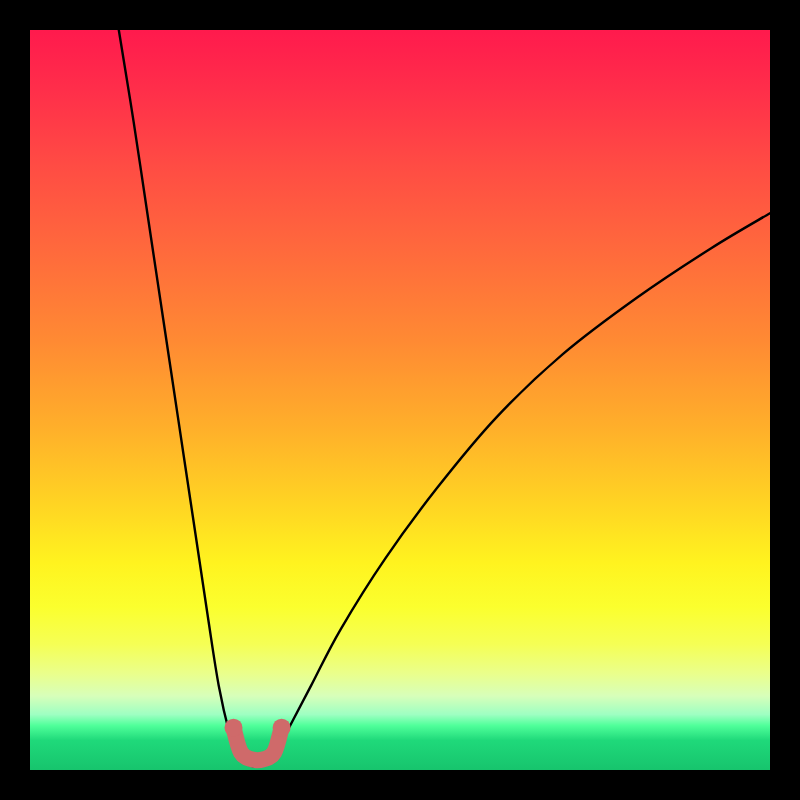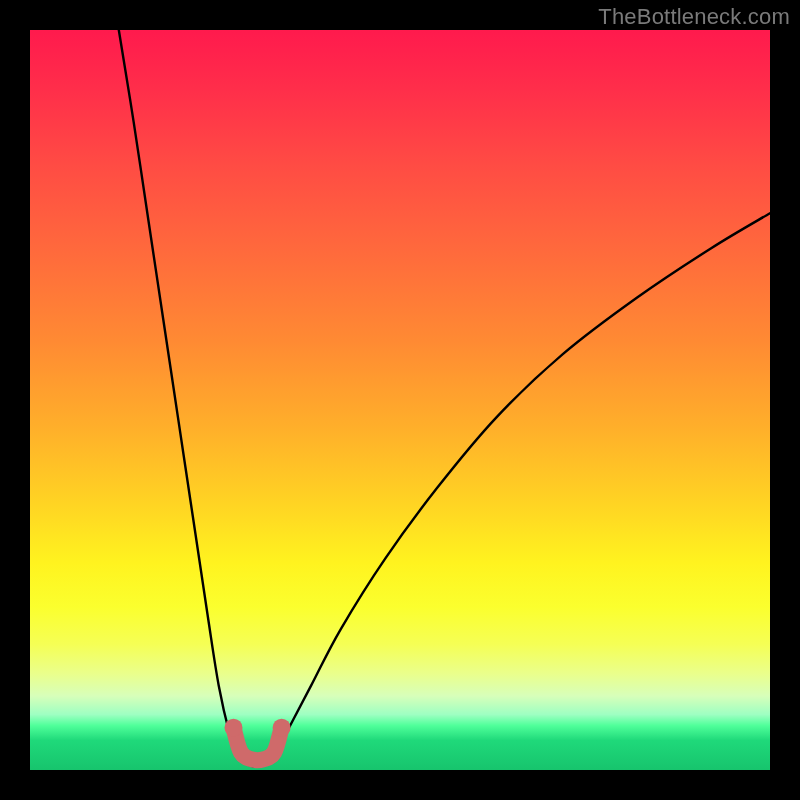--- a/index.html
+++ b/index.html
@@ -63,21 +63,20 @@
     width: 740px;
     height: 740px;
     overflow: visible;
   }
 </style>
 </head>
 <body>
 
 <div class="frame">
 
-  <div class="watermark">TheBottleneck.com</div>
 
   <div class="plot-area">
     <svg class="curves" viewBox="0 0 740 740">
       <g id="black-curve-g">
           <path d="M 88.8 0 C 91.464 16.491428571428568, 98.272 57.36761904761903, 103.60000000000001 91.61904761904759 C 108.92800000000001 125.87047619047615, 113.072 154.76571428571424, 118.4 190.28571428571422 C 123.72800000000001 225.8057142857142, 127.87199999999999 253.4323809523809, 133.2 288.9523809523809 C 138.528 324.47238095238095, 142.672 352.09904761904767, 148 387.61904761904765 C 153.328 423.13904761904763, 157.472 450.7657142857143, 162.8 486.2857142857143 C 168.12800000000001 521.8057142857143, 172.938 554.5066666666667, 177.6 584.952380952381 C 182.262 615.3980952380953, 184.704 633.8628571428571, 188.70000000000002 655.4285714285714 C 192.69600000000003 676.9942857142858, 196.47 692.0761904761905, 199.8 704.7619047619048 C 203.13000000000002 717.4476190476191, 204.53600000000003 720.8304761904762, 207.20000000000002 725.9047619047619 C 209.864 730.9790476190476, 211.27 731.0495238095239, 214.6 732.952380952381 C 217.92999999999998 734.8552380952381, 221.70399999999998 736.4761904761905, 225.7 736.4761904761905 C 229.696 736.4761904761905, 233.47 734.8552380952381, 236.8 732.952380952381 C 240.13000000000002 731.0495238095239, 240.204 732.2476190476191, 244.20000000000002 725.9047619047619 C 248.19600000000003 719.5619047619048, 252.34 710.4, 259 697.7142857142857 C 265.65999999999997 685.0285714285714, 271.876 673.1885714285714, 281.2 655.4285714285714 C 290.524 637.6685714285715, 297.48 621.8819047619047, 310.8 599.047619047619 C 324.12 576.2133333333334, 337.88399999999996 553.9428571428571, 355.2 528.5714285714286 C 372.516 503.2, 387.02000000000004 483.4666666666667, 407.00000000000006 458.09523809523813 C 426.9800000000001 432.72380952380956, 443.556 411.7219047619048, 466.2 387.61904761904765 C 488.844 363.5161904761905, 507.49199999999996 345.7561904761905, 532.8 324.1904761904762 C 558.108 302.6247619047619, 580.16 286.83809523809526, 606.8 267.80952380952385 C 633.4399999999999 248.7809523809524, 656.8240000000001 233.69904761904763, 680.8000000000001 218.47619047619048 C 704.7760000000001 203.25333333333333, 729.344 189.58095238095243, 740 183.2380952380953" fill="none" stroke="#000000" stroke-width="2.4" stroke-linecap="round"></path>
         </g>
       <g id="red-seg-g">
           <path d="M 203.50000000000003 697.7142857142857 C 204.83200000000002 702.1542857142857, 207.57 716.672380952381, 210.89999999999998 722.3809523809524 C 214.22999999999996 728.0895238095238, 218.004 728.16, 222 729.4285714285714 C 225.996 730.6971428571429, 229.10399999999998 730.6971428571429, 233.1 729.4285714285714 C 237.096 728.16, 240.87 728.0895238095238, 244.20000000000002 722.3809523809524 C 247.53000000000003 716.672380952381, 250.26800000000003 702.1542857142857, 251.60000000000002 697.7142857142857" fill="none" stroke="#cf6a6a" stroke-width="16" stroke-linecap="round" stroke-linejoin="round"></path>
           <circle cx="203.50000000000003" cy="697.7142857142857" r="9" fill="#cf6a6a"></circle>
           <circle cx="251.60000000000002" cy="697.7142857142857" r="9" fill="#cf6a6a"></circle>

